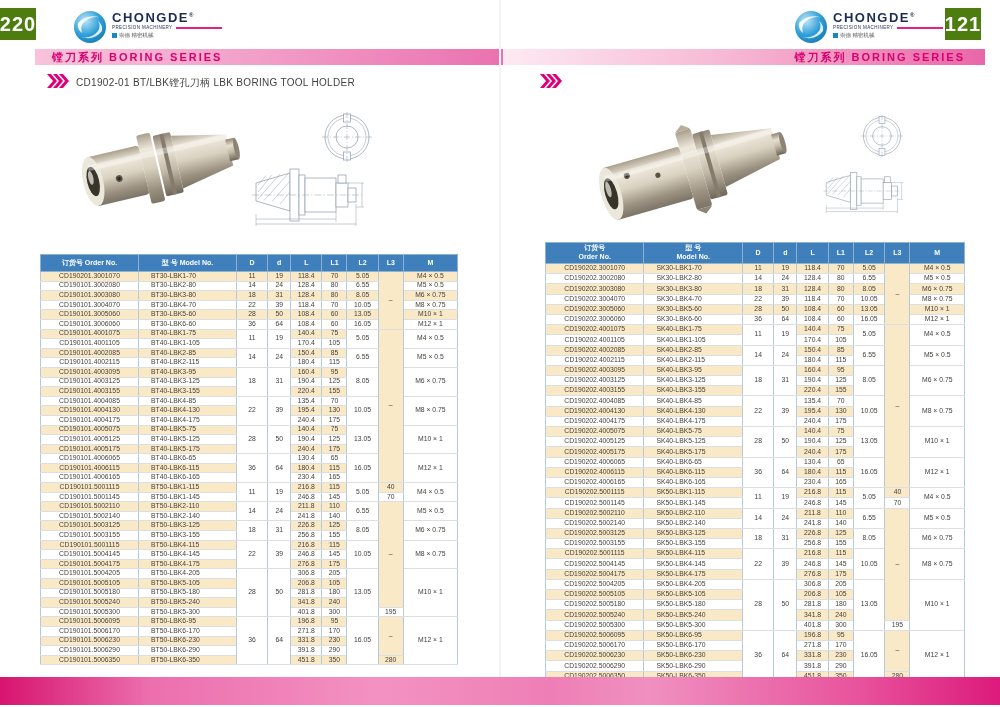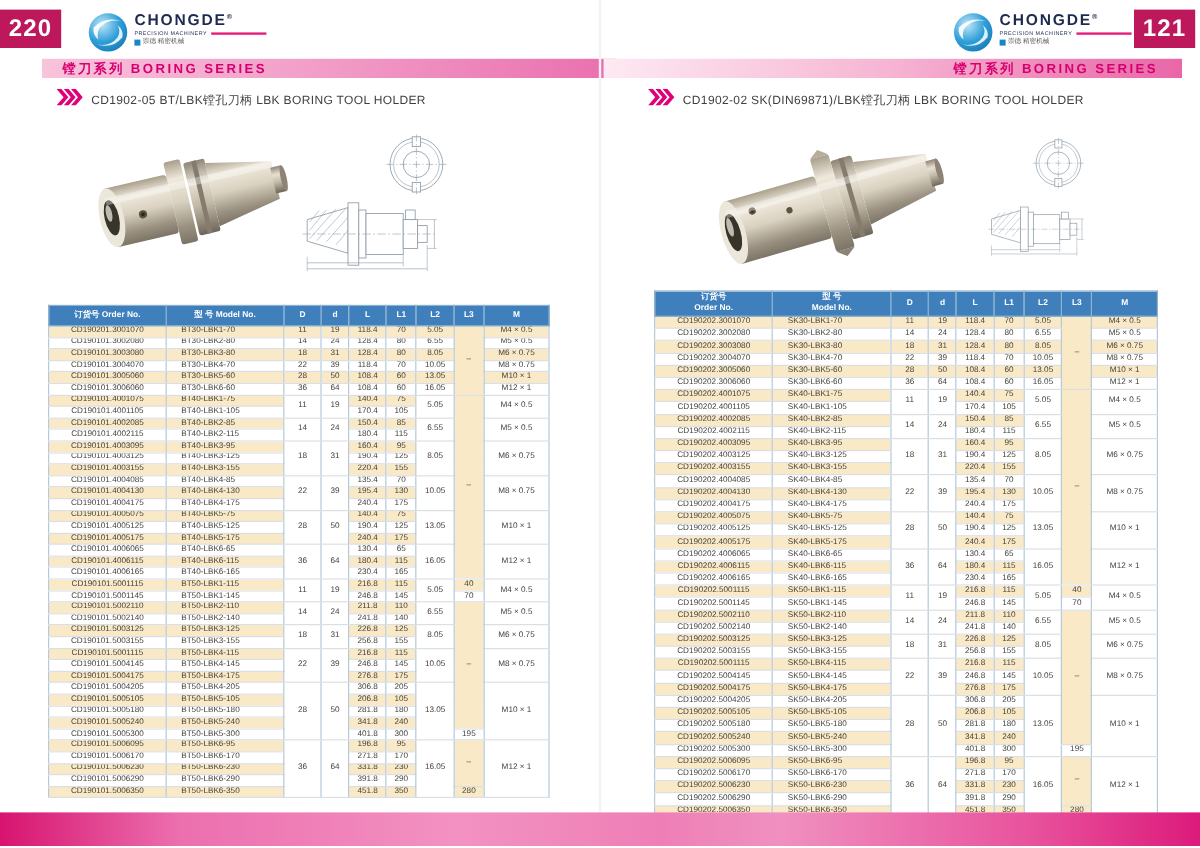--- a/index.html
+++ b/index.html
@@ -1,21 +1,21 @@
 <!DOCTYPE html>
 <html><head>
 <meta charset="utf-8">
 <style>
   html,body{margin:0;padding:0;}
   body{width:1000px;height:707px;position:relative;background:#ffffff;
        font-family:"Liberation Sans",sans-serif;overflow:hidden;}
   .abs{position:absolute;}
 
   
-  .pagebox{width:51px;height:32px;background:#be185d;color:#fff;
+  .pagebox{width:36px;height:32px;background:#4d7c0f;color:#fff;
            font-size:20px;font-weight:bold;display:flex;align-items:center;
            justify-content:center;letter-spacing:1px;}
 
   
   .logo{display:flex;align-items:flex-start;}
   .logo-txt{margin-left:4px;line-height:1;}
   .logo-name{font-size:13px;font-weight:bold;color:#1d2b52;letter-spacing:1.5px;}
   .logo-reg{font-size:6px;color:#1d2b52;vertical-align:super;}
   .logo-sub{font-size:4.5px;color:#1d2b52;letter-spacing:.4px;display:flex;align-items:center;gap:3px;margin-top:1px;}
   .logo-line{display:inline-block;height:2px;width:46px;background:#E4217F;}
@@ -111,21 +111,21 @@
   <div class="abs banner banner-l" style="left:35px;top:49px;width:462px;">镗刀系列  BORING  SERIES</div>
 
   <div class="abs title-row" style="left:47px;top:74px;">
     <span>
       <svg width="22" height="14" viewBox="0 0 22 14">
         <path d="M0 0 L6 7 L0 14 L4 14 L10 7 L4 0 Z" fill="#E0007A"></path>
         <path d="M6 0 L12 7 L6 14 L10 14 L16 7 L10 0 Z" fill="#E0007A"></path>
         <path d="M12 0 L18 7 L12 14 L16 14 L22 7 L16 0 Z" fill="#E0007A"></path>
       </svg>
     </span>
-    <span class="title-text">CD1902-05  BT/LBK镗孔刀柄   LBK BORING TOOL HOLDER</span>
+    <span class="title-text">CD1902-01  BT/LBK镗孔刀柄   LBK BORING TOOL HOLDER</span>
   </div>
 
   <div class="abs" style="left:80px;top:104px;">
     <svg width="170" height="128" viewBox="0 0 170 128">
       <g transform="rotate(-13 85 64)">
         <polygon points="98,34 152,45 152,77 98,88" fill="url(#met)"></polygon>
         <rect x="150" y="50" width="9" height="22" fill="url(#met2)"></rect>
         <ellipse cx="159" cy="61" rx="2.5" ry="11" fill="#8d8475"></ellipse>
         <rect x="80" y="30" width="18" height="62" rx="2" fill="url(#met2)"></rect>
         <rect x="87" y="30" width="4" height="62" fill="#857c6d"></rect>
@@ -568,21 +568,20 @@
   <div class="abs banner banner-r" style="left:3px;top:49px;width:462px;">镗刀系列  BORING  SERIES</div>
 
   <div class="abs title-row" style="left:40px;top:74px;">
     <span>
       <svg width="22" height="14" viewBox="0 0 22 14">
         <path d="M0 0 L6 7 L0 14 L4 14 L10 7 L4 0 Z" fill="#E0007A"></path>
         <path d="M6 0 L12 7 L6 14 L10 14 L16 7 L10 0 Z" fill="#E0007A"></path>
         <path d="M12 0 L18 7 L12 14 L16 14 L22 7 L16 0 Z" fill="#E0007A"></path>
       </svg>
     </span>
-    <span class="title-text">CD1902-02  SK(DIN69871)/LBK镗孔刀柄   LBK BORING TOOL HOLDER</span>
   </div>
 
   <div class="abs" style="left:98px;top:100px;">
     <svg width="200" height="140" viewBox="0 0 200 140">
       <g transform="rotate(-16 100 70)">
         <polygon points="122,40 182,50 182,82 122,94" fill="url(#met)"></polygon>
         <rect x="180" y="56" width="9" height="22" fill="url(#met2)"></rect>
         <ellipse cx="189" cy="67" rx="2.5" ry="11" fill="#8d8475"></ellipse>
         <rect x="104" y="34" width="18" height="68" rx="2" fill="url(#met2)"></rect>
         <rect x="111" y="34" width="4" height="68" fill="#857c6d"></rect>

